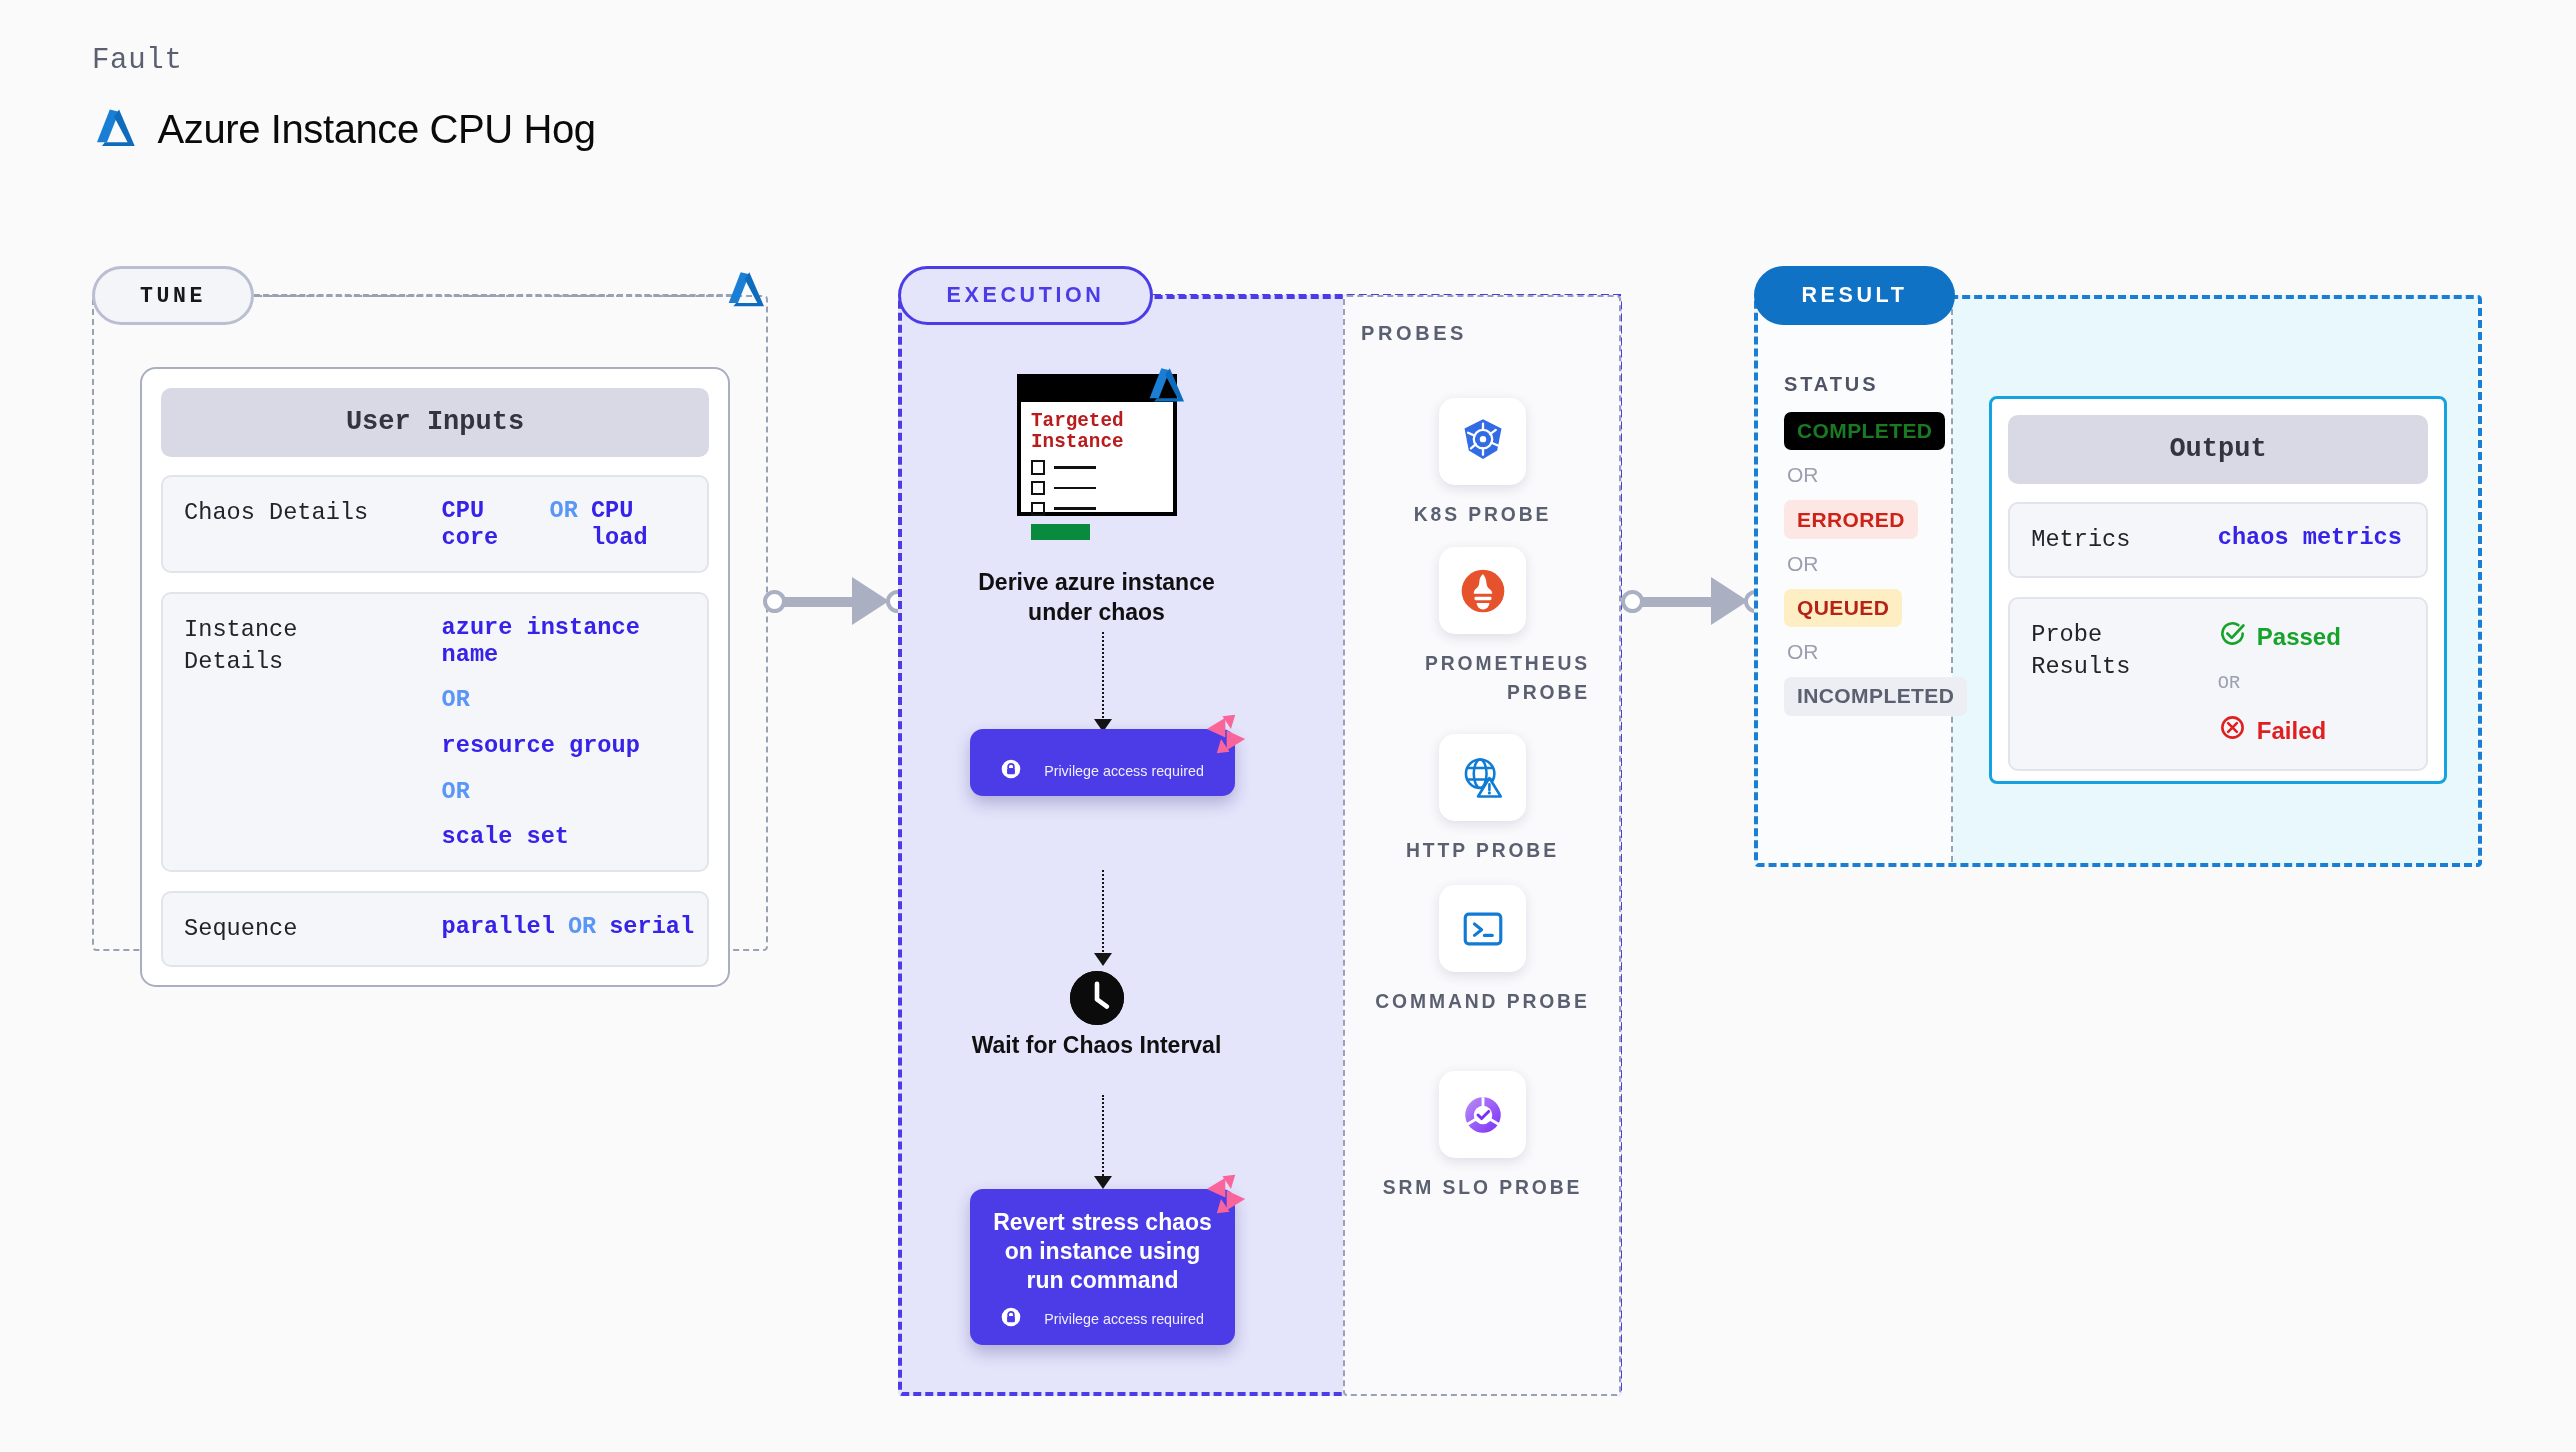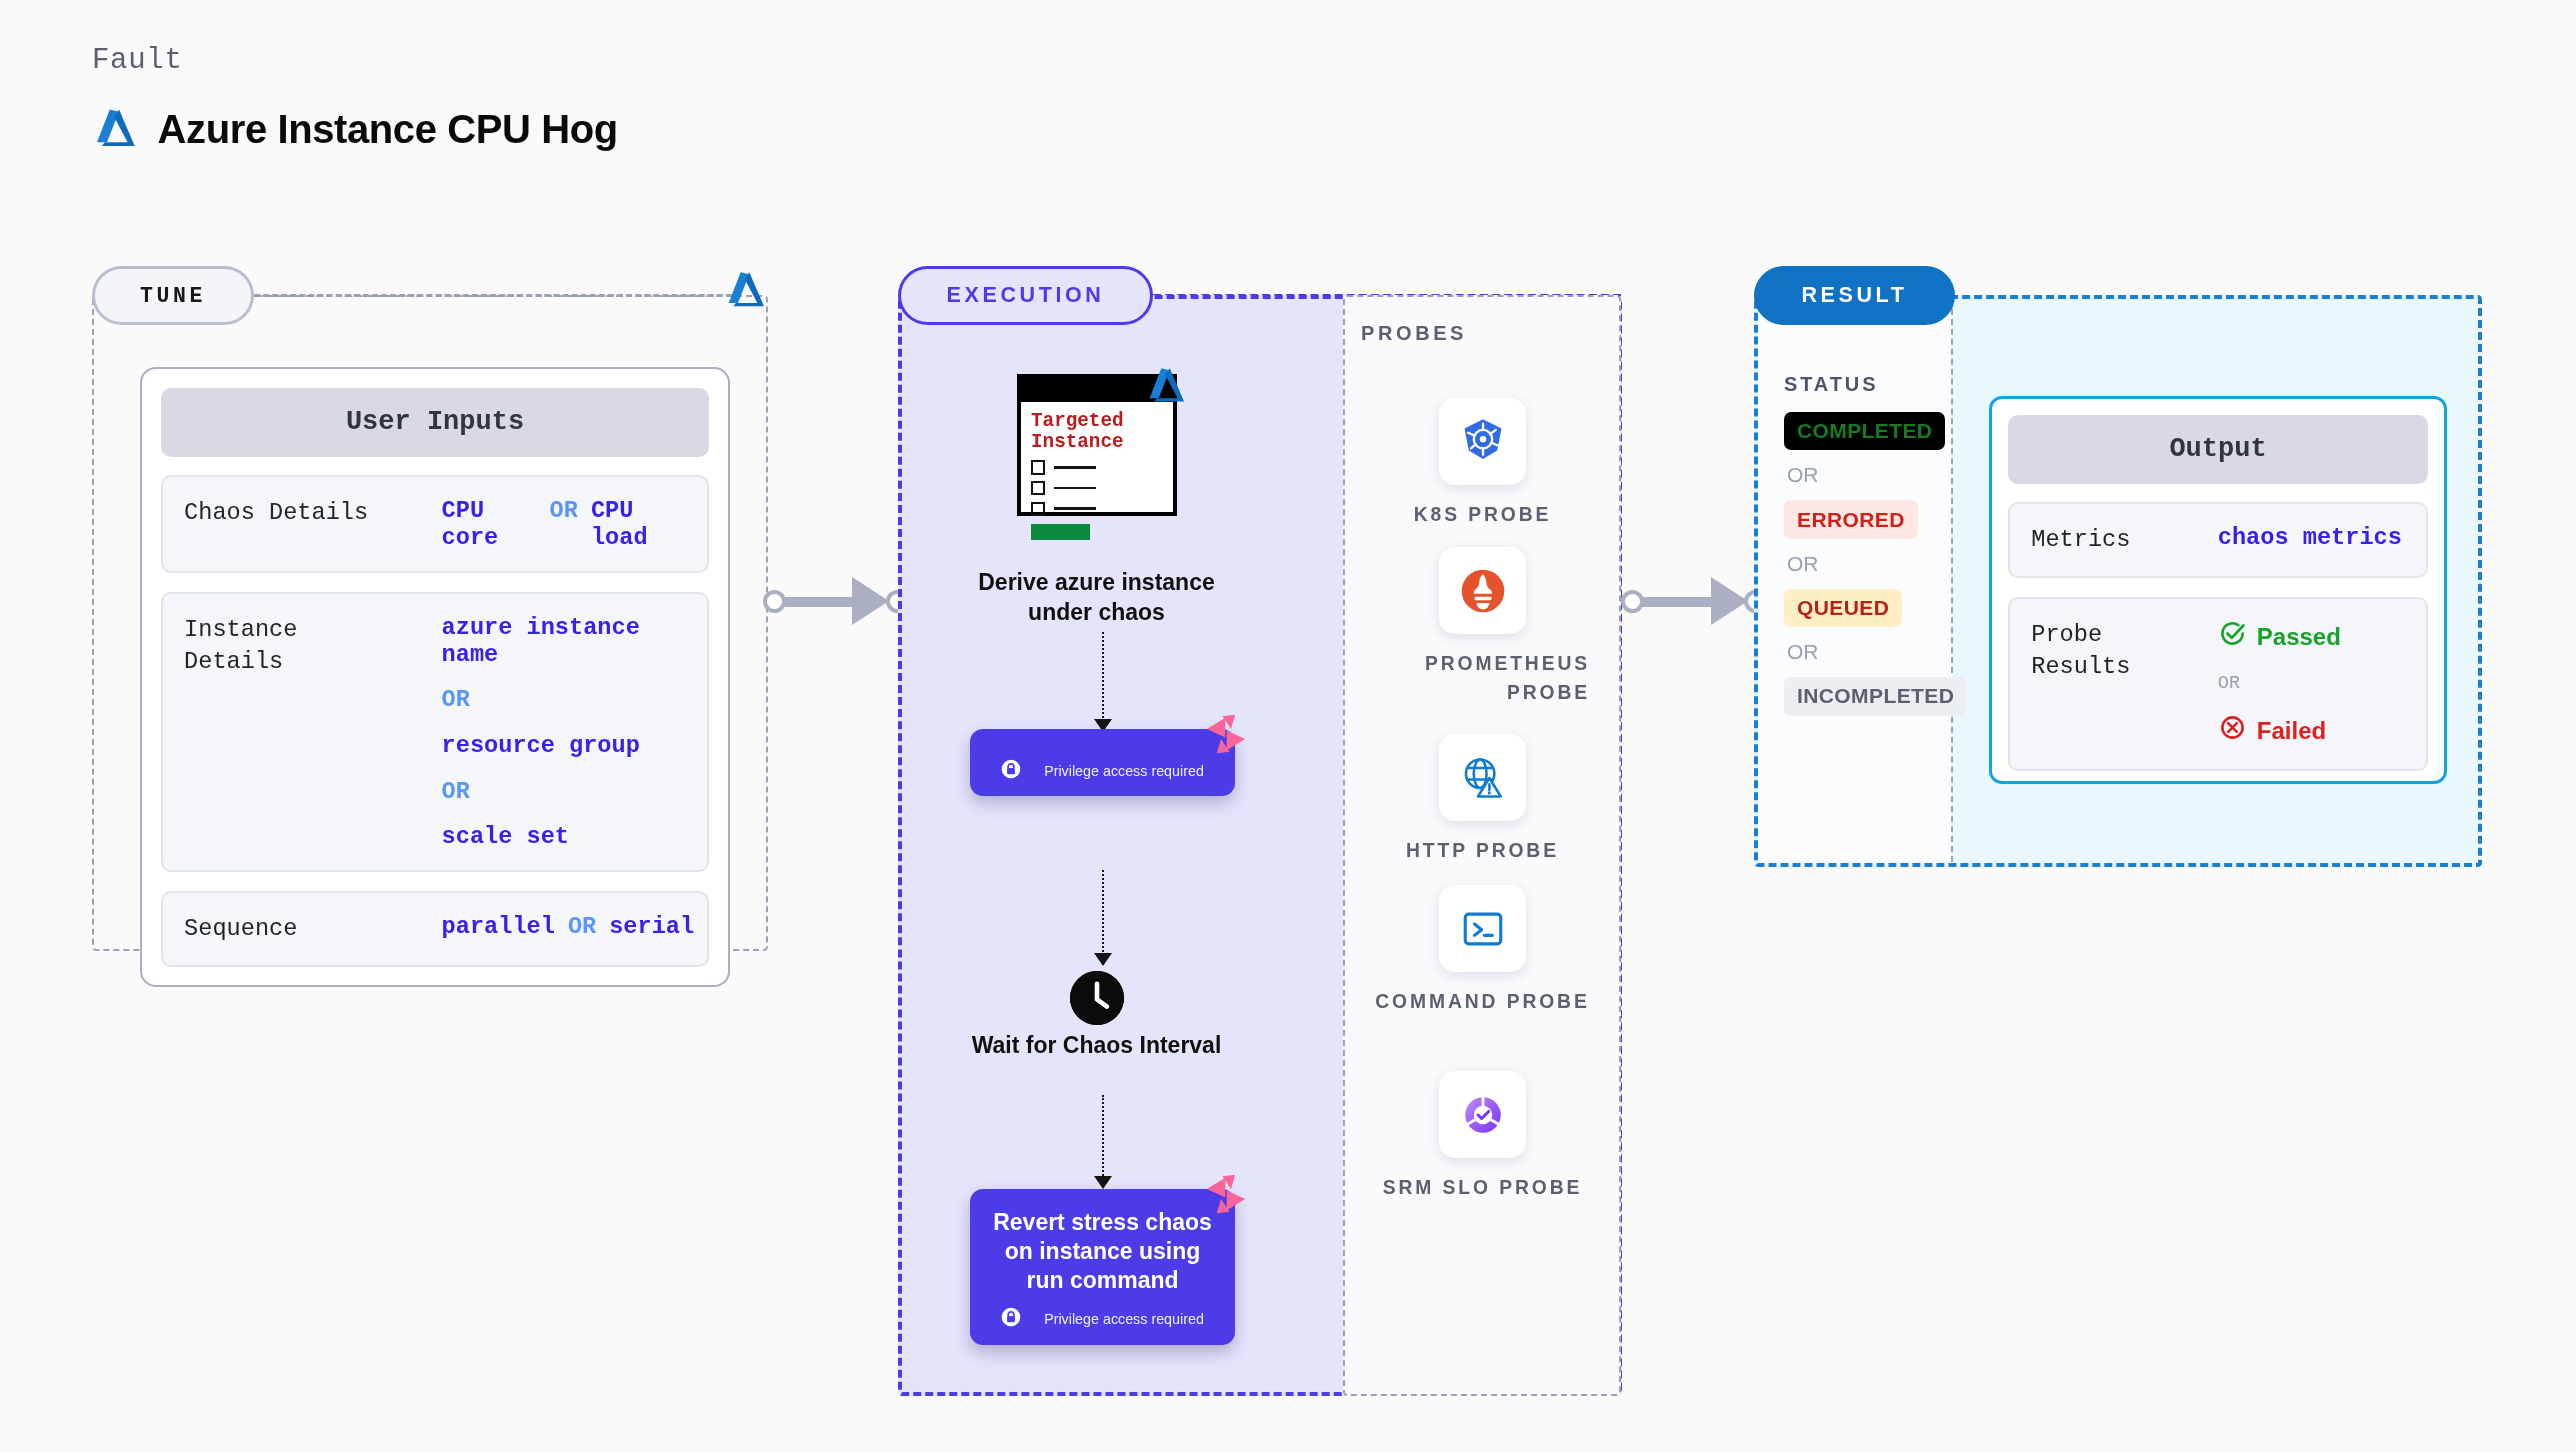--- a/index.html
+++ b/index.html
@@ -11,21 +11,21 @@
   }
   .mono { font-family: "Liberation Mono", monospace; }
 
   
   #header { position: absolute; left: 92px; top: 44px; }
   #fault-label {
     font-family: "Liberation Mono", monospace;
     font-size: 29px; color: #5a6070; letter-spacing: 0.7px;
   }
   #title-row { display: flex; align-items: center; gap: 18.6px; margin-top: 30px; }
-  #fault-title { font-size: 40px; font-weight: 700; color: #0a0a0a; letter-spacing: -0.4px; }
+  #fault-title { font-size: 40px; font-weight: 400; color: #0a0a0a; letter-spacing: -0.4px; }
 
   .azure-logo { display: block; }
 
   
   .panel { position: absolute; }
   .panel-badge {
     position: absolute; z-index: 6;
     display: flex; align-items: center; justify-content: center;
     border-radius: 716px;
     font-weight: 700; letter-spacing: 3.6px;
@@ -98,21 +98,21 @@
 
   #status-label { position: absolute; left: 1784px; top: 373px;
                   font-size: 20px; letter-spacing: 2.9px; color: #4e5466; font-weight: 700; }
   .badge-stack { position: absolute; left: 1784px; top: 412px; width: 172px; }
   .st-badge { display: inline-block; border-radius: 7.2px; padding: 7.2px 13px;
               font-size: 21px; font-weight: 700; letter-spacing: 0.4px; }
   .st-or { color: #9aa0ae; font-size: 21px; padding: 13px 2.9px; display: block; }
 
   
   #output-card { position: absolute; left: 1989px; top: 396px; width: 458px; height: 388px;
-                 background: #fff; border: 3.6px solid #14a3e0; border-radius: 13px; padding: 15.8px; }
+                 background: #fff; border: 3.6px solid #14a3e0; border-radius: 8px; padding: 15.8px; }
 
   
   #targeted-card { position: absolute; left: 1017px; top: 374px; width: 160px; height: 142px;
                    background: #fff; border: 4.3px solid #000; }
   #targeted-card .titlebar { height: 24px; background: #000; }
   .tc-body { padding: 8.6px 10px; }
   .tc-head { font-family: "Liberation Mono", monospace; font-weight: 700;
              font-size: 19.3px; line-height: 1.12; color: #b91c1c; }
   .tc-line { display: flex; align-items: center; gap: 8.6px; margin-top: 6.4px; }
   .tc-box { width: 14.3px; height: 14.3px; border: 2.9px solid #111; }

